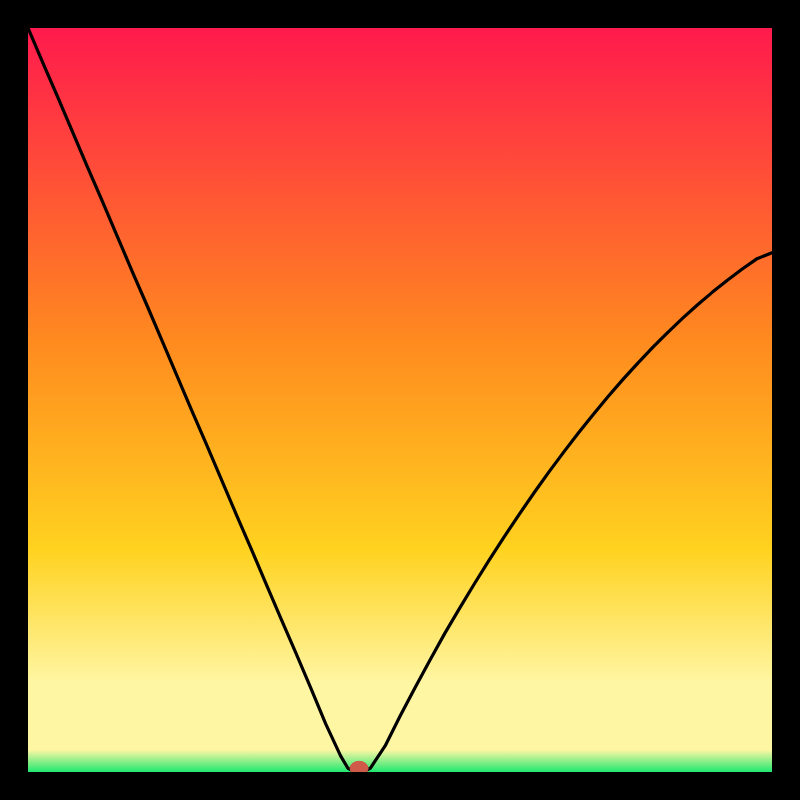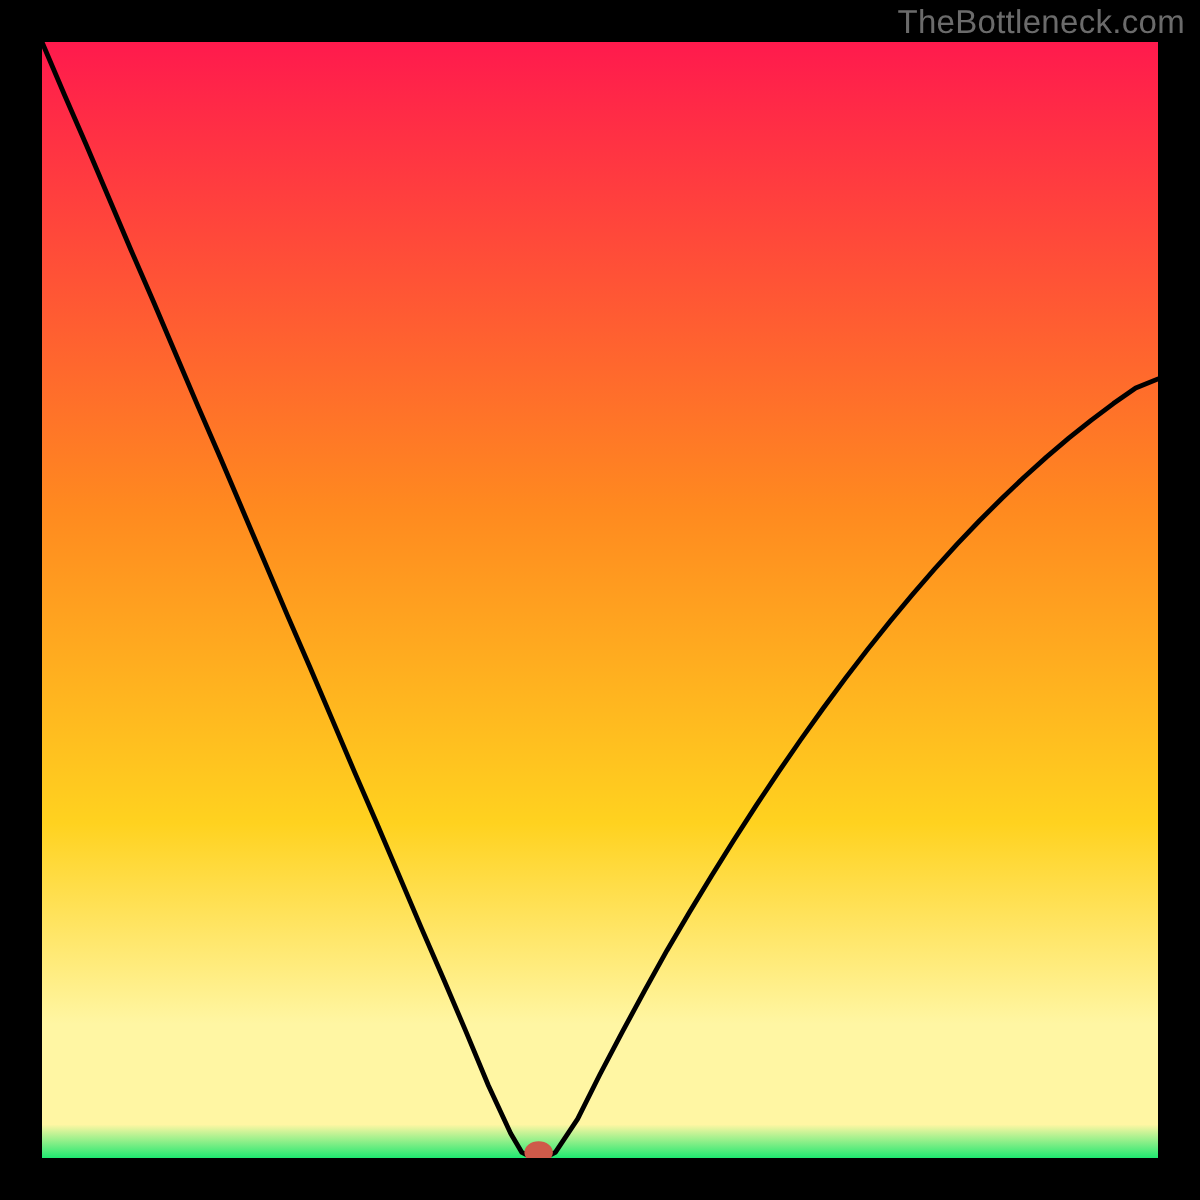--- a/index.html
+++ b/index.html
@@ -22,14 +22,13 @@
           <stop id="g3" offset="88%" stop-color="#fff6a3"></stop>
           <stop id="g4" offset="97%" stop-color="#fff6a3"></stop>
           <stop id="g5" offset="100%" stop-color="#1fe870"></stop>
         </linearGradient>
       </defs>
       <rect x="0" y="0" width="744" height="744" fill="url(#bg)"></rect>
       <path id="curve" fill="none" stroke="#000000" stroke-width="3.2" stroke-linejoin="round" stroke-linecap="round" d="M0.00 0.00 L14.88 34.97 L29.76 69.19 L44.64 104.16 L59.52 139.13 L74.40 173.35 L89.28 208.32 L104.16 243.29 L119.04 277.51 L133.92 312.48 L148.80 347.45 L163.68 382.42 L178.56 416.64 L193.44 451.61 L208.32 486.58 L223.20 520.80 L238.08 555.77 L252.96 590.74 L267.84 624.96 L282.72 659.93 L297.60 695.64 L312.48 727.63 L319.92 740.28 L327.36 744.00 L334.80 744.00 L342.24 740.28 L357.12 717.96 L372.00 688.20 L386.88 659.93 L401.76 632.40 L416.64 605.62 L431.52 580.32 L446.40 555.77 L461.28 531.96 L476.16 508.90 L491.04 486.58 L505.92 465.00 L520.80 444.17 L535.68 424.08 L550.56 404.74 L565.44 386.14 L580.32 368.28 L595.20 351.17 L610.08 334.80 L624.96 319.18 L639.84 304.30 L654.72 290.16 L669.60 276.77 L684.48 264.12 L699.36 252.22 L714.24 241.06 L729.12 230.64 L744.00 224.69 "></path>
       <ellipse id="marker" rx="9" ry="7" fill="#cf5a4a" stroke="#cf5a4a" stroke-width="1" cx="331.08" cy="740.28"></ellipse>
     </svg>
   </div>
-  <div class="watermark">TheBottleneck.com</div>
 </div>
 
 </body></html>

